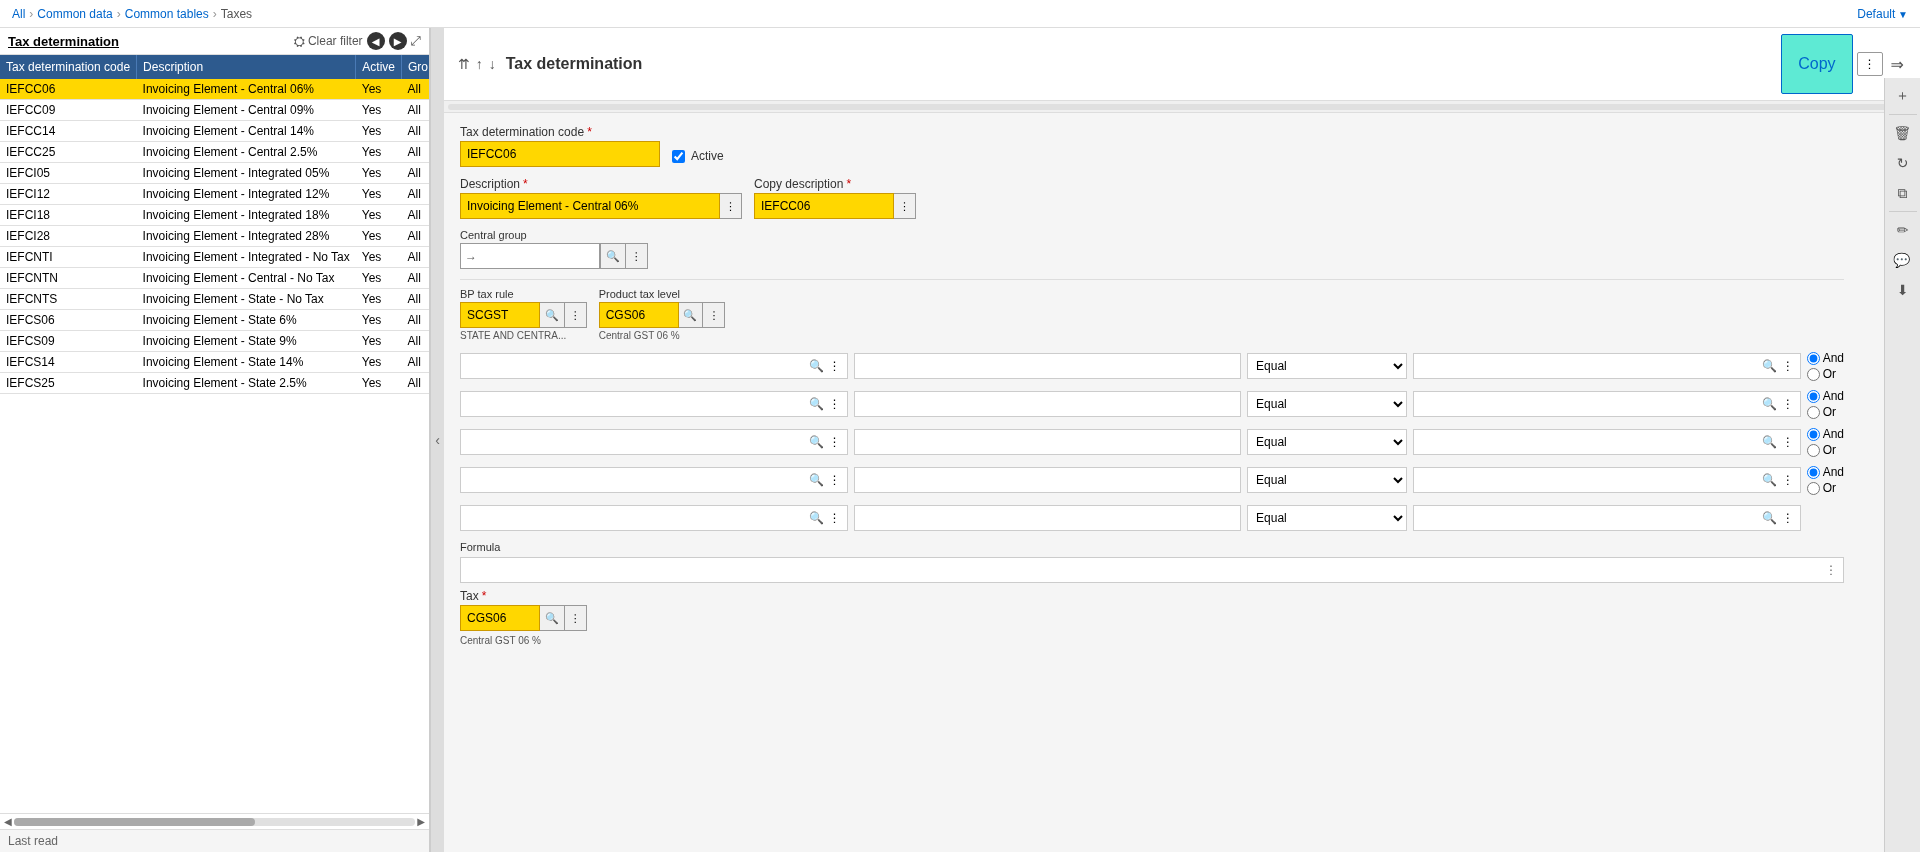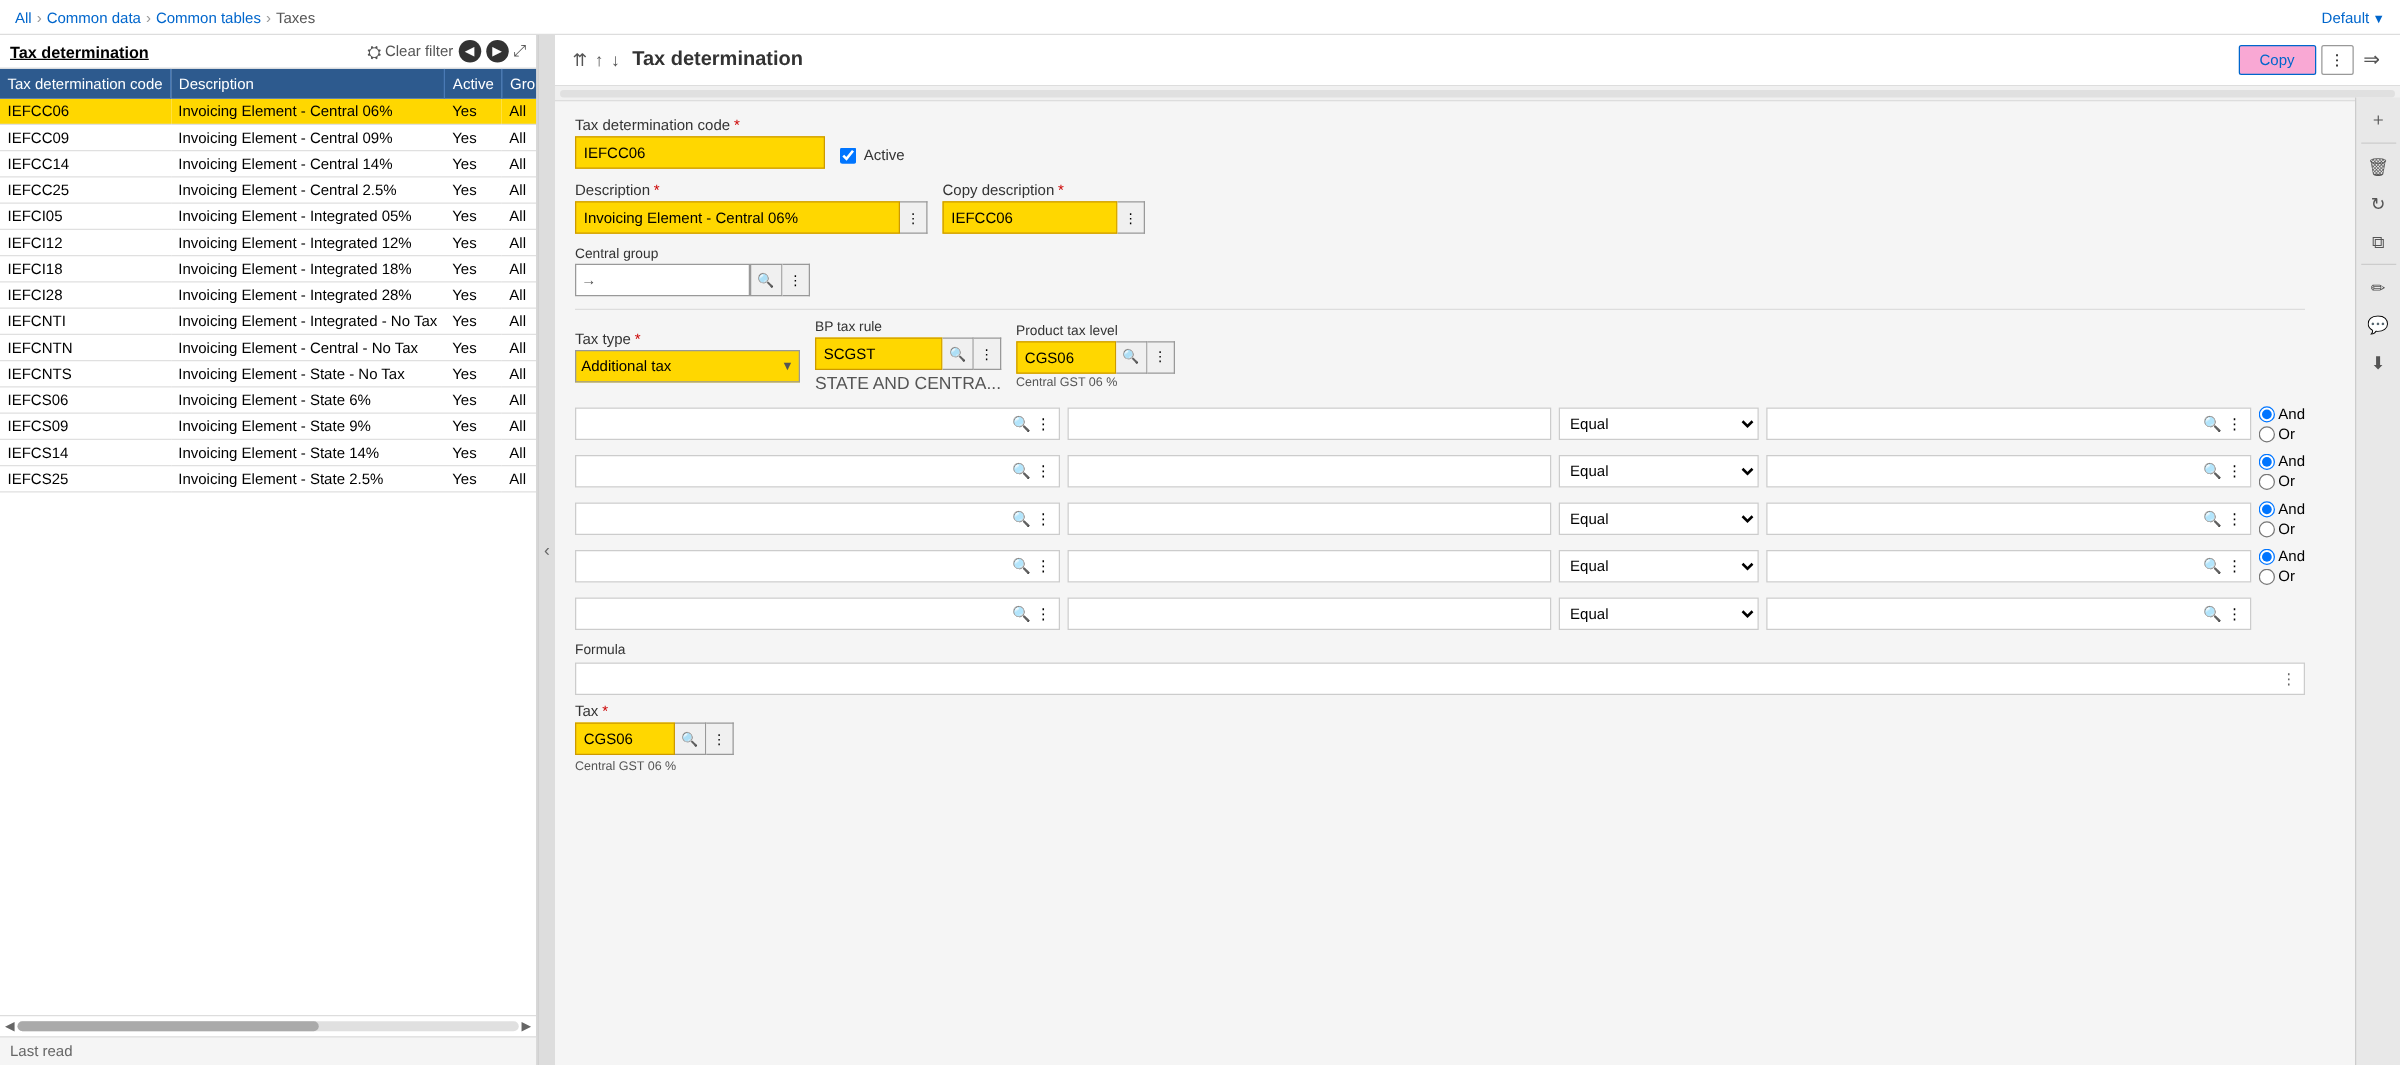--- a/index.html
+++ b/index.html
@@ -91,21 +91,21 @@
       border-bottom: 1px solid #ddd;
       padding: 6px 12px;
       display: flex;
       align-items: center;
       gap: 8px;
     }
     .nav-arrows { display: flex; gap: 2px; }
     .nav-arrow { background: none; border: none; cursor: pointer; font-size: 14px; color: #555; padding: 2px; }
     .page-title { font-size: 16px; font-weight: bold; color: #333; flex: 1; }
     .toolbar-right { display: flex; align-items: center; gap: 4px; margin-left: auto; }
-    .copy-btn { background: #f9a8d4; border: 1px solid #0066cc; color: #0066cc; padding: 4px 16px; cursor: pointer; font-size: 12px; border-radius: 2px; }
+    .copy-btn { background: #5eead4; border: 1px solid #0066cc; color: #0066cc; padding: 20px 16px; cursor: pointer; font-size: 16px; border-radius: 2px; }
     .more-btn { background: none; border: 1px solid #999; padding: 4px 6px; cursor: pointer; border-radius: 2px; font-size: 12px; }
     .exit-btn { background: none; border: none; cursor: pointer; font-size: 16px; color: #555; padding: 4px; }
 
     
     .form-row { display: flex; align-items: center; gap: 12px; margin-bottom: 10px; }
     .form-group { display: flex; flex-direction: column; gap: 2px; }
     .field-label { font-size: 11px; color: #333; font-weight: normal; }
     .field-label .required { color: #cc0000; }
     .field-input { border: 1px solid #999; padding: 3px 6px; background: #fff; font-size: 12px; height: 26px; }
     .field-input.highlighted { background: #ffd700; border-color: #cc9900; }
@@ -408,37 +408,28 @@
             <button class="action-btn" style="border-left:1px solid #999;">🔍</button>
             <button class="action-btn">⋮</button>
           </div>
         </div>
       </div>
 
       <hr class="section-divider">
 
       <div class="form-row">
         <div class="form-group">
-          <label class="field-label">
-            <span>Tax type</span> <span class="required">*</span>
-          </label>
-          <div class="dropdown-field">
-            <span class="dd-text">Additional tax</span>
-            <span class="dd-arrow">▼</span>
-          </div>
-        </div>
-        <div class="form-group">
           <label class="field-label">BP tax rule</label>
           <div style="display:flex;flex-direction:column;gap:2px;">
             <div class="field-with-actions">
               <input class="field-input highlighted" type="text" style="width: 80px;" value="SCGST">
               <button class="action-btn">🔍</button>
               <button class="action-btn">⋮</button>
             </div>
-            <span style="font-size:14px;color:#555;">STATE AND CENTRA...</span>
+            <span style="font-size:10px;color:#555;">STATE AND CENTRA...</span>
           </div>
         </div>
         <div class="form-group">
           <label class="field-label">Product tax level</label>
           <div style="display:flex;flex-direction:column;gap:2px;">
             <div class="field-with-actions">
               <input class="field-input highlighted" type="text" style="width: 80px;" value="CGS06">
               <button class="action-btn">🔍</button>
               <button class="action-btn">⋮</button>
             </div>

